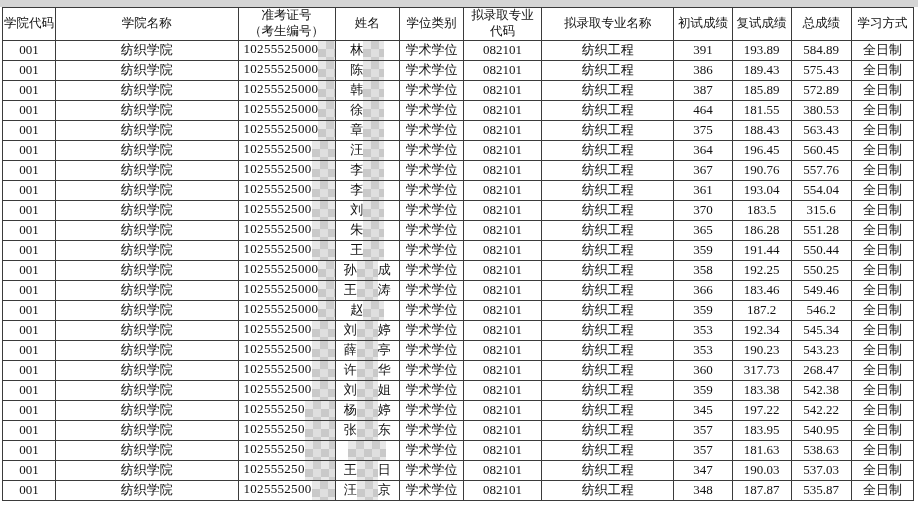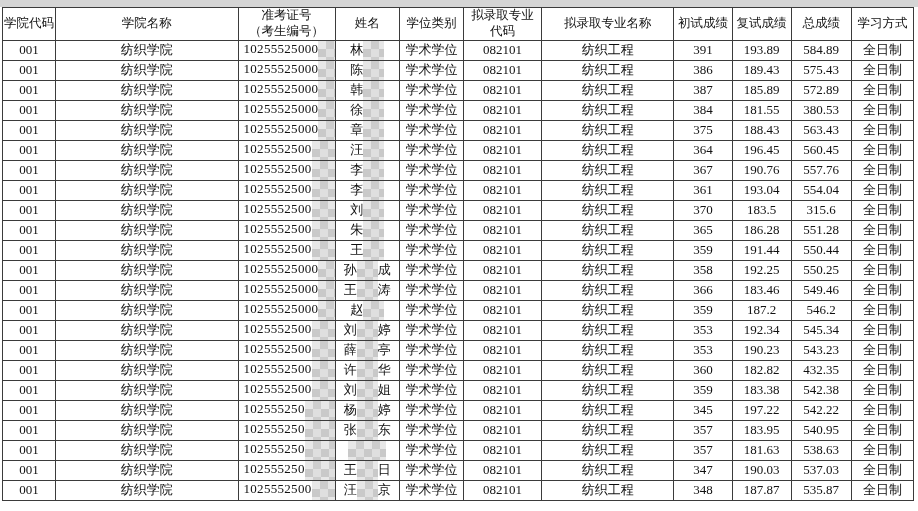--- a/index.html
+++ b/index.html
@@ -154,21 +154,21 @@
         <td>
           <div class="name-wrap">
             <span>徐</span>
             <span class="mask name-mask" style="width: 21px;"></span>
             <span></span>
           </div>
         </td>
         <td>学术学位</td>
         <td>082101</td>
         <td>纺织工程</td>
-        <td>384</td>
+        <td>464</td>
         <td>181.55</td>
         <td>380.53</td>
         <td>全日制</td>
       </tr>
       <tr>
         <td>001</td>
         <td>纺织学院</td>
         <td>
           <div class="exam-wrap">
             <span class="txt">10255525000</span>
@@ -467,22 +467,22 @@
           <div class="name-wrap">
             <span>许</span>
             <span class="mask name-mask" style="width: 21px;"></span>
             <span>华</span>
           </div>
         </td>
         <td>学术学位</td>
         <td>082101</td>
         <td>纺织工程</td>
         <td>360</td>
-        <td>182.82</td>
-        <td>432.35</td>
+        <td>317.73</td>
+        <td>268.47</td>
         <td>全日制</td>
       </tr>
       <tr>
         <td>001</td>
         <td>纺织学院</td>
         <td>
           <div class="exam-wrap">
             <span class="txt">1025552500</span>
             <span class="mask exam-mask"></span>
           </div>

